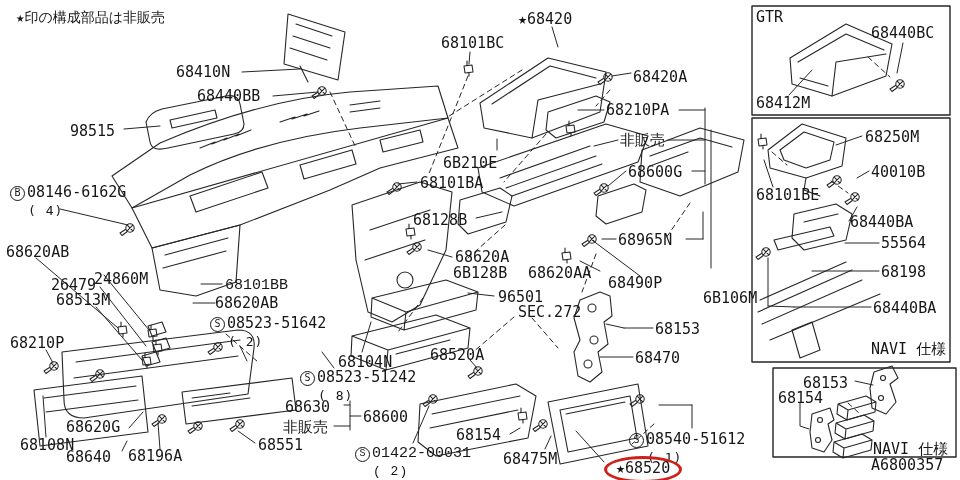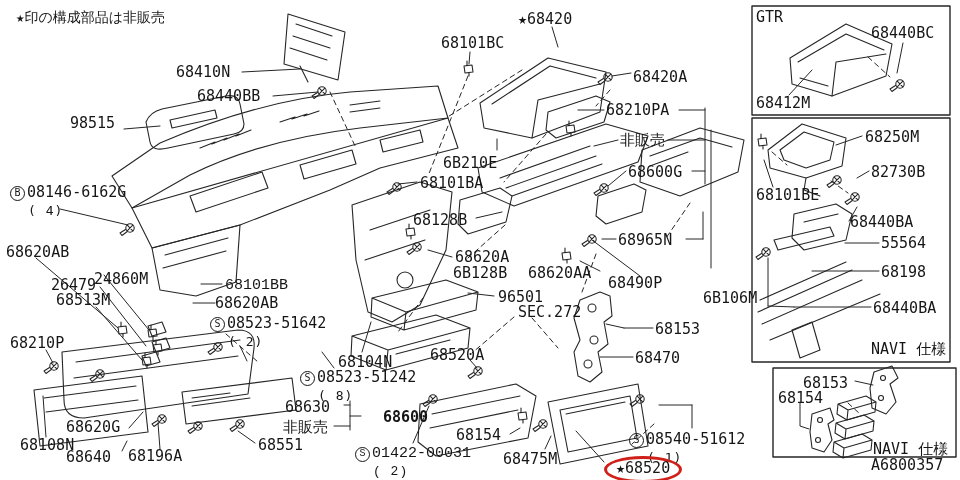--- a/index.html
+++ b/index.html
@@ -178,21 +178,21 @@
       <use href="#mbox" x="836" y="415"></use>
       <use href="#mbox" x="834" y="434"></use>
     </g>
   </g>
 </svg>
 
 <div id="labels">
       <div class="lbl note" style="left: 16px; top: 10px;"><span>★印の構成部品は非販売</span></div>
       <div class="lbl" style="left: 176px; top: 65px;"><span>68410N</span></div>
       <div class="lbl" style="left: 197px; top: 89px;"><span>68440BB</span></div>
-      <div class="lbl" style="left: 70px; top: 116px;"><span>98515</span></div>
+      <div class="lbl" style="left: 70px; top: 124px;"><span>98515</span></div>
       <div class="lbl" style="left: 441px; top: 36px;"><span>68101BC</span></div>
       <div class="lbl" style="left: 518px; top: 12px;"><span>★68420</span></div>
       <div class="lbl" style="left: 633px; top: 70px;"><span>68420A</span></div>
       <div class="lbl" style="left: 606px; top: 103px;"><span>68210PA</span></div>
       <div class="lbl" style="left: 620px; top: 133px;"><span>非販売</span></div>
       <div class="lbl" style="left: 628px; top: 165px;"><span>68600G</span></div>
       <div class="lbl" style="left: 443px; top: 156px;"><span>6B210E</span></div>
       <div class="lbl" style="left: 420px; top: 176px;"><span>68101BA</span></div>
       <div class="lbl" style="left: 413px; top: 213px;"><span>68128B</span></div>
       <div class="lbl" style="left: 10px; top: 185px;"><span class="circ">B</span><span>08146-6162G</span><div class="sub">( 4)</div></div>
@@ -212,36 +212,36 @@
       <div class="lbl" style="left: 498px; top: 290px;"><span>96501</span></div>
       <div class="lbl" style="left: 518px; top: 305px;"><span>SEC.272</span></div>
       <div class="lbl" style="left: 430px; top: 348px;"><span>68520A</span></div>
       <div class="lbl" style="left: 608px; top: 276px;"><span>68490P</span></div>
       <div class="lbl" style="left: 703px; top: 271px; margin-top: 20px;"><span>6B106M</span></div>
       <div class="lbl" style="left: 618px; top: 233px;"><span>68965N</span></div>
       <div class="lbl" style="left: 655px; top: 322px;"><span>68153</span></div>
       <div class="lbl" style="left: 635px; top: 351px;"><span>68470</span></div>
       <div class="lbl" style="left: 285px; top: 400px;"><span>68630</span></div>
       <div class="lbl" style="left: 283px; top: 420px;"><span>非販売</span></div>
-      <div class="lbl" style="left: 383px; top: 410px; font-weight: bold;"><span>68600</span></div>
+      <div class="lbl" style="left: 363px; top: 410px;"><span>68600</span></div>
       <div class="lbl" style="left: 258px; top: 438px;"><span>68551</span></div>
       <div class="lbl" style="left: 66px; top: 420px; text-align: center;"><span>68620G</span></div>
       <div class="lbl" style="left: 20px; top: 438px;"><span>68108N</span></div>
       <div class="lbl" style="left: 66px; top: 450px;"><span>68640</span></div>
       <div class="lbl" style="left: 128px; top: 449px;"><span>68196A</span></div>
       <div class="lbl" style="left: 355px; top: 446px; font-family: Liberation Mono, monospace;"><span class="circ">S</span><span>01422-00031</span><div class="sub">( 2)</div></div>
       <div class="lbl" style="left: 456px; top: 428px;"><span>68154</span></div>
       <div class="lbl" style="left: 503px; top: 452px;"><span>68475M</span></div>
       <div class="lbl" style="left: 629px; top: 432px;"><span class="circ">S</span><span>08540-51612</span><div class="sub">( 1)</div></div>
       <div class="lbl hl" style="left: 604px; top: 456px; border-color: rgb(208, 32, 26);"><span>★68520</span></div>
       <div class="lbl" style="left: 756px; top: 10px;"><span>GTR</span></div>
       <div class="lbl" style="left: 871px; top: 26px;"><span>68440BC</span></div>
       <div class="lbl" style="left: 756px; top: 96px;"><span>68412M</span></div>
       <div class="lbl" style="left: 865px; top: 130px;"><span>68250M</span></div>
-      <div class="lbl" style="left: 871px; top: 165px;"><span>82730B</span></div>
+      <div class="lbl" style="left: 871px; top: 165px;"><span>40010B</span></div>
       <div class="lbl" style="left: 756px; top: 188px;"><span>68101BE</span></div>
       <div class="lbl" style="left: 850px; top: 215px;"><span>68440BA</span></div>
       <div class="lbl" style="left: 881px; top: 236px;"><span>55564</span></div>
       <div class="lbl" style="left: 881px; top: 265px;"><span>68198</span></div>
       <div class="lbl" style="left: 873px; top: 301px;"><span>68440BA</span></div>
       <div class="lbl" style="left: 871px; top: 342px;"><span>NAVI 仕様</span></div>
       <div class="lbl" style="left: 803px; top: 376px;"><span>68153</span></div>
       <div class="lbl" style="left: 778px; top: 391px;"><span>68154</span></div>
       <div class="lbl" style="left: 873px; top: 442px;"><span>NAVI 仕様</span></div>
       <div class="lbl" style="left: 871px; top: 458px;"><span>A6800357</span></div>

